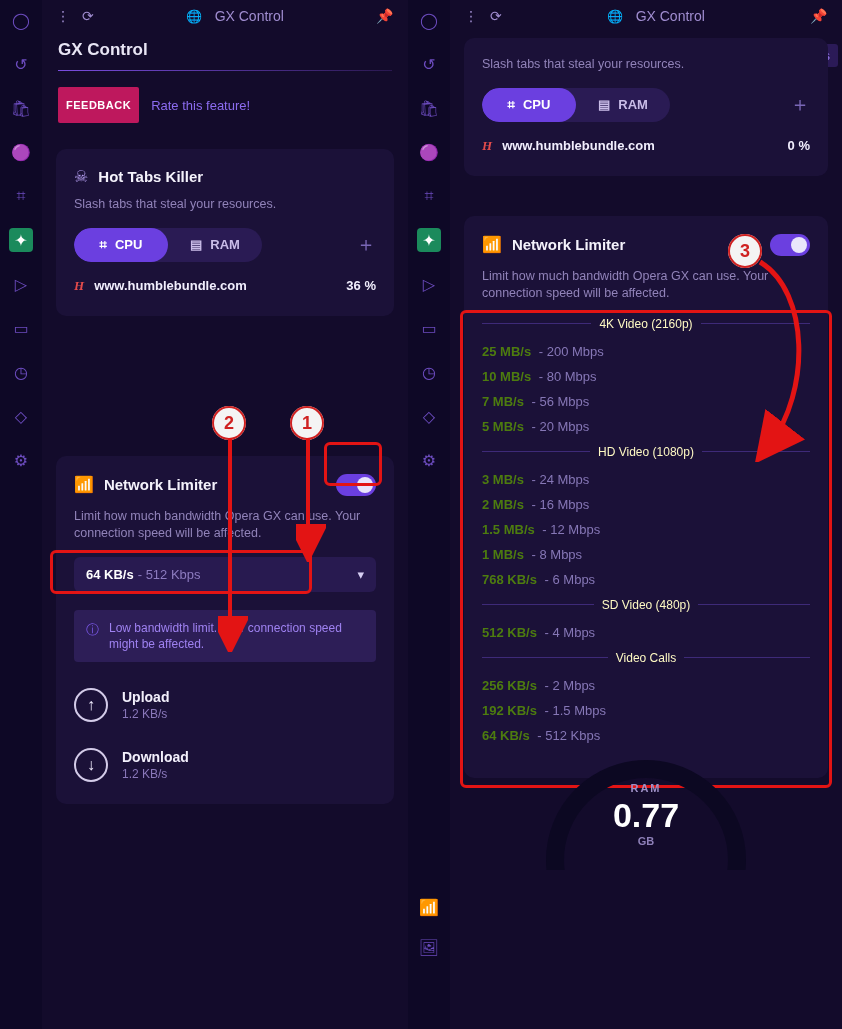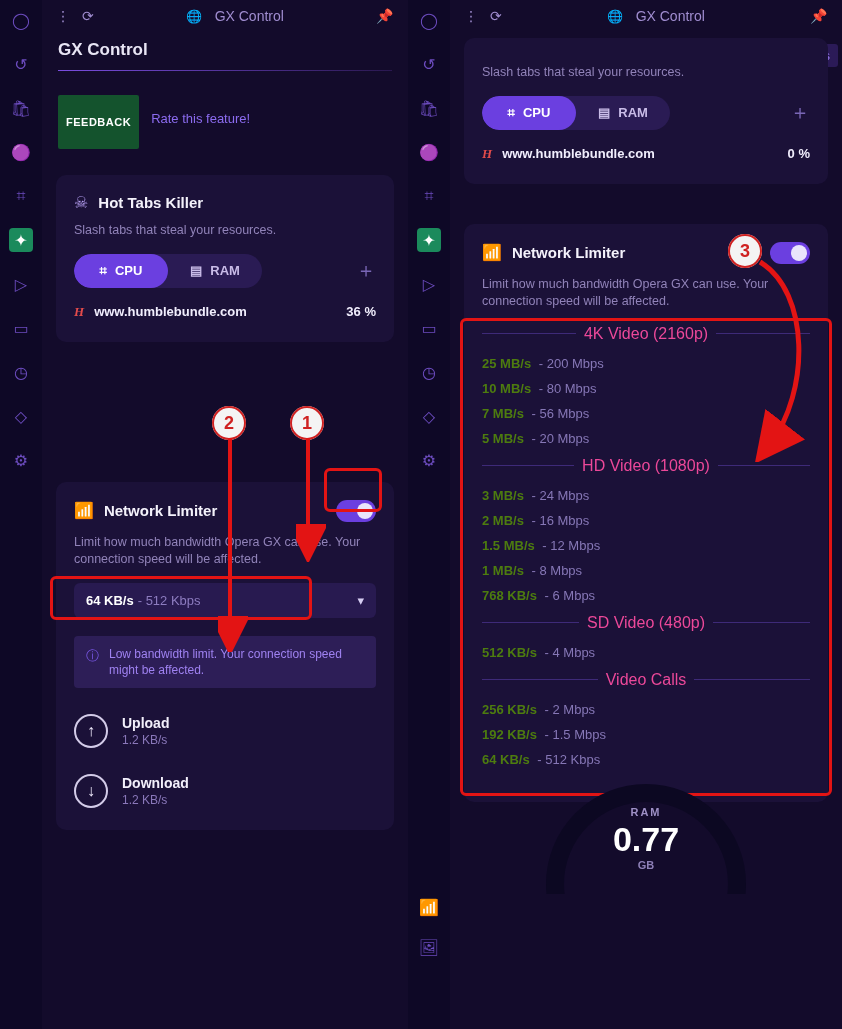--- a/index.html
+++ b/index.html
@@ -51,34 +51,34 @@
     padding: 8px 14px 6px 14px;
     color:#a08dd0;
     font-size:14px;
   }
   .header .spacer{flex:1;}
   .header .globe-icon{font-size:13px;}
   .title-row{padding:10px 16px 6px 16px;font-size:17px;font-weight:600;color:#e9e6f5;}
   .title-underline{height:1px;background:linear-gradient(90deg,#7a4de0,#2a1850);margin:4px 16px 12px 16px;}
 
   .fb-row{display:flex;align-items:center;gap:12px;padding:4px 16px 18px 16px;font-size:13px;}
-  .fb-badge{background:#14532d;color:#fff;font-weight:700;font-size:11px;padding:21px 8px;border-radius:2px;letter-spacing:.5px;margin-top:8px;}
+  .fb-badge{background:#be185d;color:#fff;font-weight:700;font-size:11px;padding:12px 8px;border-radius:2px;letter-spacing:.5px;}
   .fb-link{color:#8c6cf0;cursor:pointer;}
 
   .card{
     margin:8px 14px;
     background:#1b1138;
     border-radius:10px;
     padding:18px 18px 22px 18px;
     position:relative;
   }
   .card.tab-killer-right{margin-bottom:40px;}
   .card-title-row{display:flex;align-items:center;gap:10px;margin-bottom:10px;}
   .card-title{color:#f4f2fb;font-weight:700;font-size:15px;}
-  .card-sub{color:#9183b9;font-size:12.5px;margin-bottom:14px;line-height:1.4;margin-top:8px;}
+  .card-sub{color:#9183b9;font-size:12.5px;margin-bottom:14px;line-height:1.4;}
 
   .seg-row{display:flex;align-items:center;gap:14px;margin-bottom:16px;}
   .seg{
     display:flex;background:#2a1b54;border-radius:999px;overflow:hidden;height:34px;
   }
   .seg-btn{
     display:flex;align-items:center;justify-content:center;gap:8px;
     width:94px;font-size:13px;font-weight:700;color:#c9bce8;cursor:pointer;
   }
   .seg-btn.active{background:#6b3fe0;color:#fff;border-radius:999px;}
@@ -122,21 +122,21 @@
   
   .hl{position:absolute;border:3px solid #e31414;border-radius:6px;pointer-events:none;}
   .badge{
     position:absolute;width:34px;height:34px;border-radius:50%;
     background:#f4f4f4;color:#cf2222;font-weight:800;font-size:18px;
     display:flex;align-items:center;justify-content:center;
     box-shadow:0 0 0 2px #cf2222 inset;
     z-index:5;
   }
   .dd-group-label{
-    display:flex;align-items:center;color:#ec4899;font-size:16px;margin:6px 0 8px 0;gap:8px;
+    display:flex;align-items:center;color:#fef9c3;font-size:12px;margin:6px 0 8px 0;gap:8px;
     white-space:nowrap;
   }
   .dd-group-label::before,.dd-group-label::after{content:"";flex:1;height:1px;background:#3e2a78;}
   .dd-item{font-size:13px;padding:5px 0;cursor:pointer;}
   .dd-item .v{color:#4d7c0f;font-weight:700;}
   .dd-item .u{color:#8677b6;margin-left:4px;}
 
   .ram-gauge{
     position:absolute;left:50%;transform:translateX(-50%);bottom:-6px;
     width:220px;height:110px;overflow:hidden;text-align:center;

